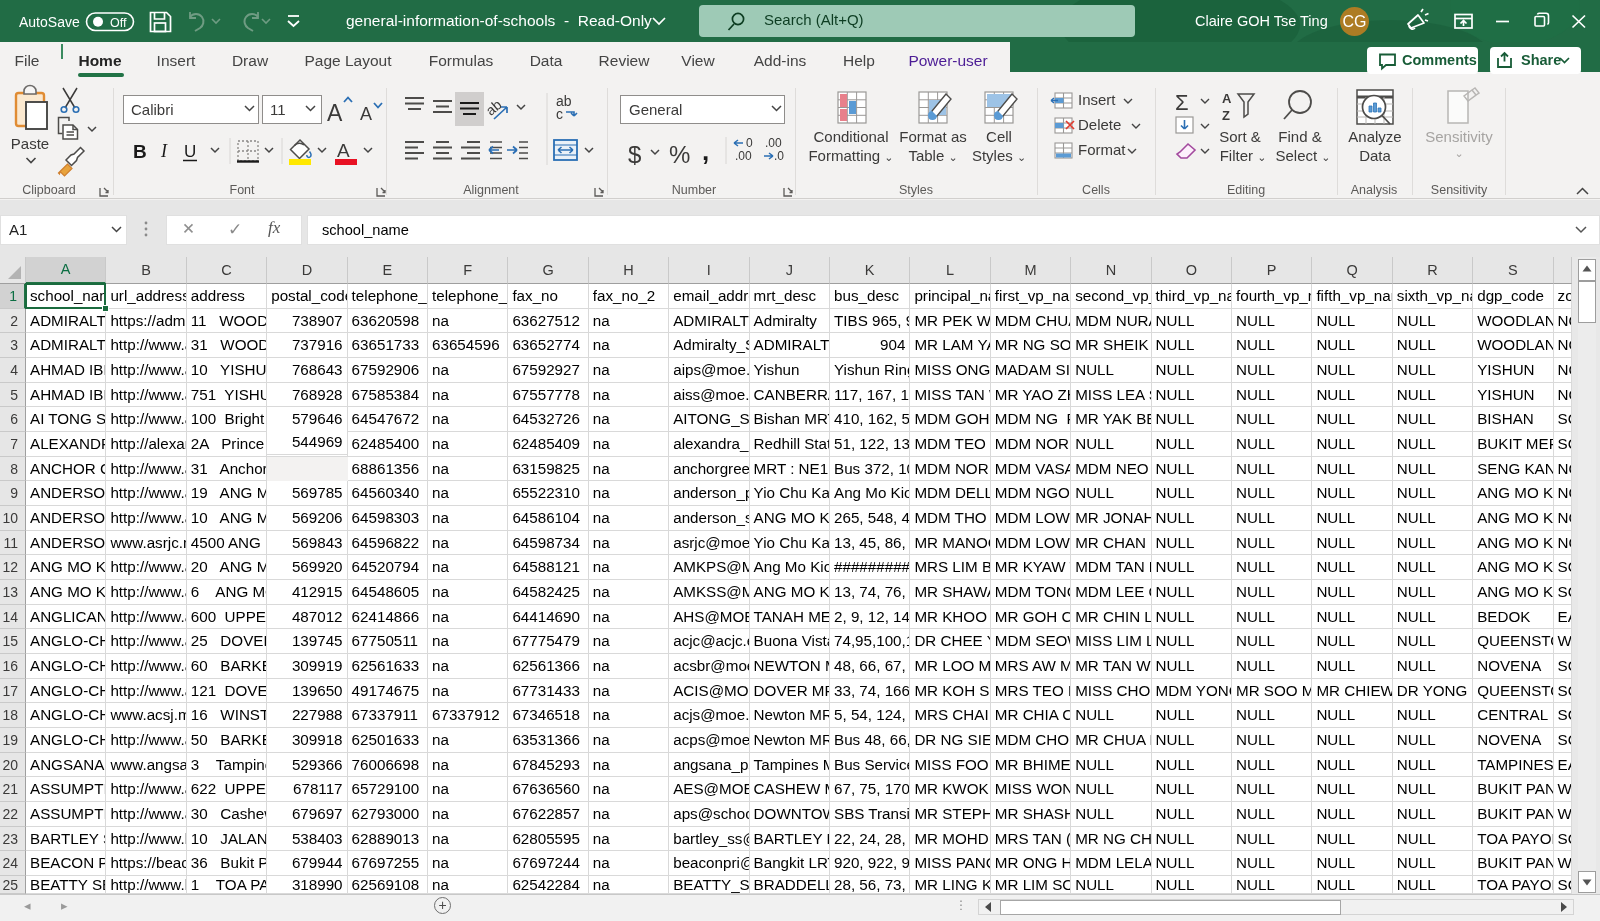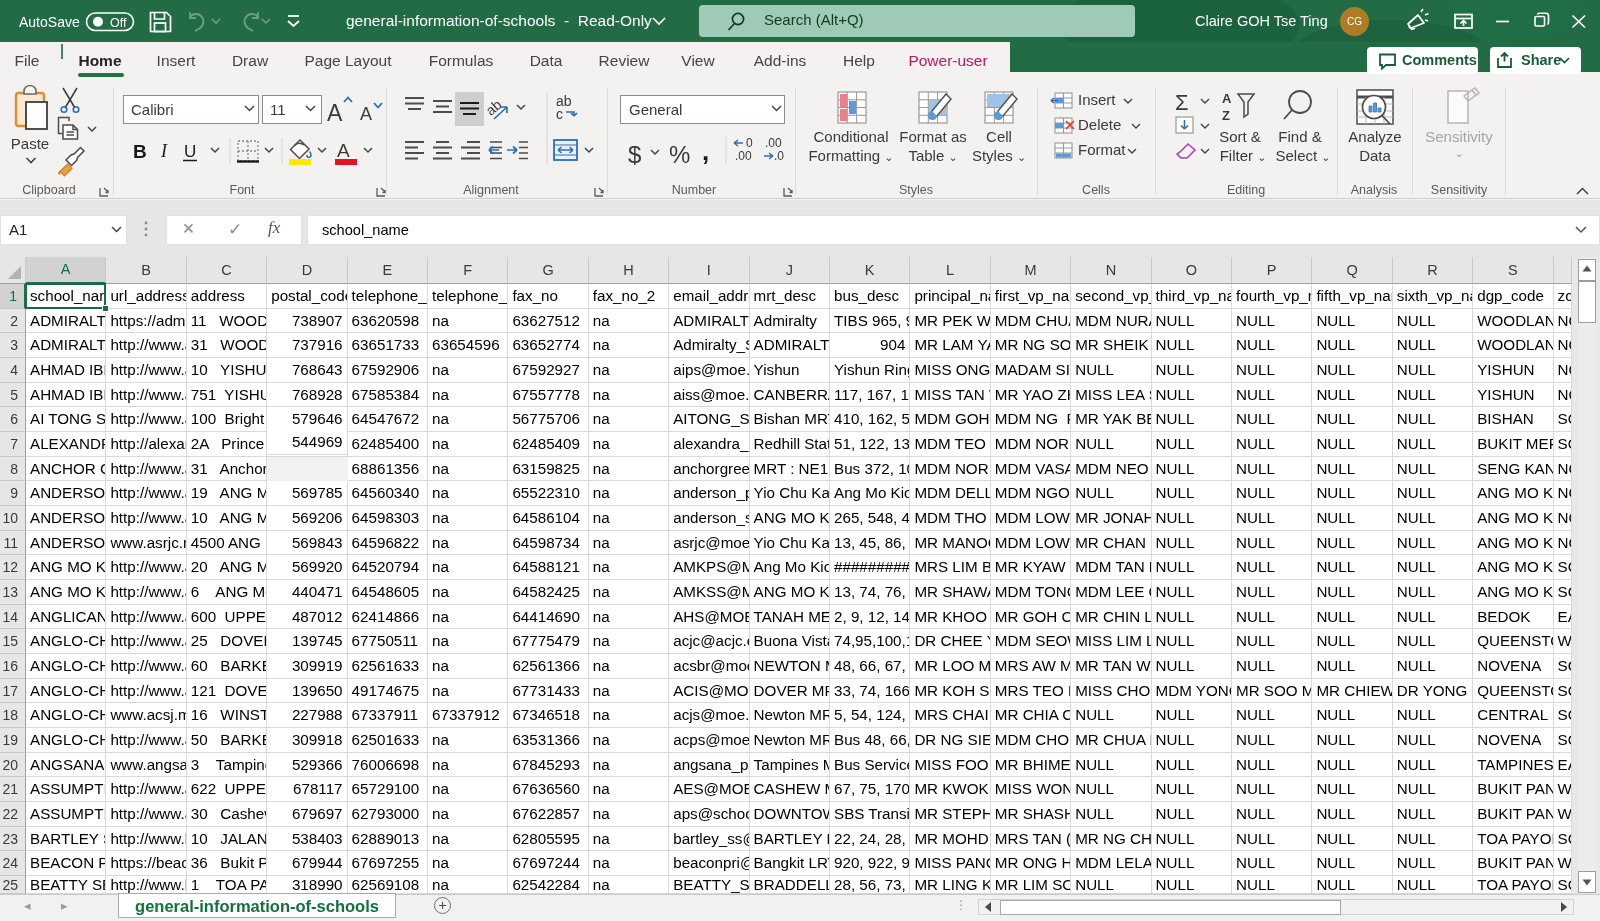--- a/index.html
+++ b/index.html
@@ -15,37 +15,37 @@
 
 <div class="abs" style="left:0;top:0;width:1600px;height:42px;background:#216c45;overflow:hidden;">
  <div class="abs" style="left:1060px;top:-20px;width:240px;height:90px;border-radius:50%;background:rgba(12,70,40,0.25);"></div>
  <div class="abs" style="left:1290px;top:20px;width:200px;height:70px;border-radius:50%;background:rgba(12,70,40,0.22);"></div>
  <div class="abs" style="left:1450px;top:-35px;width:130px;height:80px;border-radius:50%;background:rgba(30,115,70,0.35);"></div>
  <div class="abs" style="left:19px;top:14px;font-size:14px;color:#fff;white-space:nowrap;">AutoSave</div>
  <div class="tt abs" style="left:346px;top:12px;font-size:15.5px;">general-information-of-schools&nbsp;&nbsp;-&nbsp;&nbsp;Read-Only</div>
  <div class="abs" style="left:699px;top:5px;width:436px;height:32px;background:#9ecab6;border-radius:4px;"></div>
  <div class="abs" style="left:764px;top:11px;font-size:15px;color:#0d3d22;">Search (Alt+Q)</div>
  <div class="abs" style="left:1195px;top:13px;font-size:14.5px;color:#fff;white-space:nowrap;">Claire GOH Tse Ting</div>
- <div class="abs" style="left:1340px;top:7px;width:29px;height:29px;border-radius:50%;background:#ad7c24;color:#fff;font-size:10px;text-align:center;line-height:29px;">CG</div>
+ <div class="abs" style="left:1340px;top:7px;width:29px;height:29px;border-radius:50%;background:#ad7c24;color:#fff;font-size:16px;text-align:center;line-height:29px;">CG</div>
 </div>
 
 <div class="abs" style="left:0;top:42px;width:1600px;height:43px;background:#f3f2f1;"></div>
 <div class="abs" style="left:1010px;top:42px;width:590px;height:30px;background:#216c45;"></div>
 <div class="abs" style="left:27px;top:52px;transform:translateX(-50%);font-size:15.5px;white-space:nowrap;color:#444;">File</div>
 <div class="abs" style="left:100px;top:52px;transform:translateX(-50%);font-size:15.5px;white-space:nowrap;font-weight:bold;color:#242424;">Home</div>
 <div class="abs" style="left:176px;top:52px;transform:translateX(-50%);font-size:15.5px;white-space:nowrap;color:#444;">Insert</div>
 <div class="abs" style="left:250px;top:52px;transform:translateX(-50%);font-size:15.5px;white-space:nowrap;color:#444;">Draw</div>
 <div class="abs" style="left:348px;top:52px;transform:translateX(-50%);font-size:15.5px;white-space:nowrap;color:#444;">Page Layout</div>
 <div class="abs" style="left:461px;top:52px;transform:translateX(-50%);font-size:15.5px;white-space:nowrap;color:#444;">Formulas</div>
 <div class="abs" style="left:546px;top:52px;transform:translateX(-50%);font-size:15.5px;white-space:nowrap;color:#444;">Data</div>
 <div class="abs" style="left:624px;top:52px;transform:translateX(-50%);font-size:15.5px;white-space:nowrap;color:#444;">Review</div>
 <div class="abs" style="left:698px;top:52px;transform:translateX(-50%);font-size:15.5px;white-space:nowrap;color:#444;">View</div>
 <div class="abs" style="left:780px;top:52px;transform:translateX(-50%);font-size:15.5px;white-space:nowrap;color:#444;">Add-ins</div>
 <div class="abs" style="left:859px;top:52px;transform:translateX(-50%);font-size:15.5px;white-space:nowrap;color:#444;">Help</div>
-<div class="abs" style="left:948px;top:52px;transform:translateX(-50%);font-size:15.5px;white-space:nowrap;color:#be185d;">Power-user</div>
+<div class="abs" style="left:948px;top:52px;transform:translateX(-50%);font-size:15.5px;white-space:nowrap;color:#4c1d95;">Power-user</div>
 <div class="abs" style="left:78px;top:73px;width:46px;height:3.5px;border-radius:2px;background:#217346;"></div>
 <div class="abs" style="left:61px;top:44px;width:1.5px;height:15px;background:#3a8a5f;"></div>
 <div class="abs" style="left:1367px;top:47px;width:111px;height:27px;background:#fff;border-radius:4px;color:#185c37;font-size:14.5px;font-weight:600;line-height:27px;padding-left:35px;">Comments</div>
 <div class="abs" style="left:1490px;top:47px;width:91px;height:27px;background:#fff;border-radius:4px;color:#185c37;font-size:14.5px;font-weight:600;line-height:27px;padding-left:31px;">Share</div>
 <div class="abs" style="left:0;top:85px;width:1600px;height:114px;background:#f3f2f1;border-bottom:1px solid #d1cfcd;"></div>
 <div class="abs" style="left:113px;top:88px;width:1px;height:107px;background:#dedcda;"></div>
 <div class="abs" style="left:386px;top:88px;width:1px;height:107px;background:#dedcda;"></div>
 <div class="abs" style="left:607px;top:88px;width:1px;height:107px;background:#dedcda;"></div>
 <div class="abs" style="left:795px;top:88px;width:1px;height:107px;background:#dedcda;"></div>
 <div class="abs" style="left:1037px;top:88px;width:1px;height:107px;background:#dedcda;"></div>
@@ -223,21 +223,21 @@
 <div class="cell" style="left:1392.8000000000002px;top:382.64px;width:80.4px;height:24.66px;background:#fff;border-right:1px solid #d9d9d9;border-bottom:1px solid #d9d9d9;text-align:left;padding-left:4px;line-height:24.66px;">NULL</div>
 <div class="cell" style="left:1473.2px;top:382.64px;width:80.4px;height:24.66px;background:#fff;border-right:1px solid #d9d9d9;border-bottom:1px solid #d9d9d9;text-align:left;padding-left:4px;line-height:24.66px;">YISHUN</div>
 <div class="cell" style="left:1553.6000000000001px;top:382.64px;width:18.399999999999864px;height:24.66px;background:#fff;border-right:1px solid #d9d9d9;border-bottom:1px solid #d9d9d9;text-align:left;padding-left:4px;line-height:24.66px;">NORTH</div>
 <div class="abs" style="left:0;top:407.3px;width:26px;height:24.66px;background:#e6e6e6;border-right:1px solid #9f9f9f;border-bottom:1px solid #c9c9c9;font-size:14px;color:#3b3a39;text-align:right;line-height:24.66px;padding-right:7px;">6</div>
 <div class="cell" style="left:26.0px;top:407.3px;width:80.4px;height:24.66px;background:#fff;border-right:1px solid #d9d9d9;border-bottom:1px solid #d9d9d9;text-align:left;padding-left:4px;line-height:24.66px;">AI TONG SCHOOL</div>
 <div class="cell" style="left:106.4px;top:407.3px;width:80.4px;height:24.66px;background:#fff;border-right:1px solid #d9d9d9;border-bottom:1px solid #d9d9d9;text-align:left;padding-left:4px;line-height:24.66px;">http://www.aitong.moe.edu.sg</div>
 <div class="cell" style="left:186.8px;top:407.3px;width:80.4px;height:24.66px;background:#fff;border-right:1px solid #d9d9d9;border-bottom:1px solid #d9d9d9;text-align:left;padding-left:4px;line-height:24.66px;">100  Bright Hill Drive</div>
 <div class="cell" style="left:267.20000000000005px;top:407.3px;width:80.4px;height:24.66px;background:#fff;border-right:1px solid #d9d9d9;border-bottom:1px solid #d9d9d9;text-align:right;padding-right:4px;line-height:24.66px;">579646</div>
 <div class="cell" style="left:347.6px;top:407.3px;width:80.4px;height:24.66px;background:#fff;border-right:1px solid #d9d9d9;border-bottom:1px solid #d9d9d9;text-align:left;padding-left:4px;line-height:24.66px;">64547672</div>
 <div class="cell" style="left:428.0px;top:407.3px;width:80.4px;height:24.66px;background:#fff;border-right:1px solid #d9d9d9;border-bottom:1px solid #d9d9d9;text-align:left;padding-left:4px;line-height:24.66px;">na</div>
-<div class="cell" style="left:508.40000000000003px;top:407.3px;width:80.4px;height:24.66px;background:#fff;border-right:1px solid #d9d9d9;border-bottom:1px solid #d9d9d9;text-align:left;padding-left:4px;line-height:24.66px;">56775706</div>
+<div class="cell" style="left:508.40000000000003px;top:407.3px;width:80.4px;height:24.66px;background:#fff;border-right:1px solid #d9d9d9;border-bottom:1px solid #d9d9d9;text-align:left;padding-left:4px;line-height:24.66px;">64532726</div>
 <div class="cell" style="left:588.8000000000001px;top:407.3px;width:80.4px;height:24.66px;background:#fff;border-right:1px solid #d9d9d9;border-bottom:1px solid #d9d9d9;text-align:left;padding-left:4px;line-height:24.66px;">na</div>
 <div class="cell" style="left:669.2px;top:407.3px;width:80.4px;height:24.66px;background:#fff;border-right:1px solid #d9d9d9;border-bottom:1px solid #d9d9d9;text-align:left;padding-left:4px;line-height:24.66px;">AITONG_SCH@MOE.EDU.SG</div>
 <div class="cell" style="left:749.6px;top:407.3px;width:80.4px;height:24.66px;background:#fff;border-right:1px solid #d9d9d9;border-bottom:1px solid #d9d9d9;text-align:left;padding-left:4px;line-height:24.66px;">Bishan MRT</div>
 <div class="cell" style="left:830.0px;top:407.3px;width:80.4px;height:24.66px;background:#fff;border-right:1px solid #d9d9d9;border-bottom:1px solid #d9d9d9;text-align:left;padding-left:4px;line-height:24.66px;">410, 162, 52, 56, 57</div>
 <div class="cell" style="left:910.4000000000001px;top:407.3px;width:80.4px;height:24.66px;background:#fff;border-right:1px solid #d9d9d9;border-bottom:1px solid #d9d9d9;text-align:left;padding-left:4px;line-height:24.66px;">MDM GOH SOK HOON</div>
 <div class="cell" style="left:990.8000000000001px;top:407.3px;width:80.4px;height:24.66px;background:#fff;border-right:1px solid #d9d9d9;border-bottom:1px solid #d9d9d9;text-align:left;padding-left:4px;line-height:24.66px;">MDM NG  POH CHOO</div>
 <div class="cell" style="left:1071.2px;top:407.3px;width:80.4px;height:24.66px;background:#fff;border-right:1px solid #d9d9d9;border-bottom:1px solid #d9d9d9;text-align:left;padding-left:4px;line-height:24.66px;">MR YAK BENG KANG</div>
 <div class="cell" style="left:1151.6000000000001px;top:407.3px;width:80.4px;height:24.66px;background:#fff;border-right:1px solid #d9d9d9;border-bottom:1px solid #d9d9d9;text-align:left;padding-left:4px;line-height:24.66px;">NULL</div>
 <div class="cell" style="left:1232.0px;top:407.3px;width:80.4px;height:24.66px;background:#fff;border-right:1px solid #d9d9d9;border-bottom:1px solid #d9d9d9;text-align:left;padding-left:4px;line-height:24.66px;">NULL</div>
 <div class="cell" style="left:1312.4px;top:407.3px;width:80.4px;height:24.66px;background:#fff;border-right:1px solid #d9d9d9;border-bottom:1px solid #d9d9d9;text-align:left;padding-left:4px;line-height:24.66px;">NULL</div>
@@ -367,21 +367,21 @@
 <div class="cell" style="left:1151.6000000000001px;top:555.26px;width:80.4px;height:24.66px;background:#fff;border-right:1px solid #d9d9d9;border-bottom:1px solid #d9d9d9;text-align:left;padding-left:4px;line-height:24.66px;">NULL</div>
 <div class="cell" style="left:1232.0px;top:555.26px;width:80.4px;height:24.66px;background:#fff;border-right:1px solid #d9d9d9;border-bottom:1px solid #d9d9d9;text-align:left;padding-left:4px;line-height:24.66px;">NULL</div>
 <div class="cell" style="left:1312.4px;top:555.26px;width:80.4px;height:24.66px;background:#fff;border-right:1px solid #d9d9d9;border-bottom:1px solid #d9d9d9;text-align:left;padding-left:4px;line-height:24.66px;">NULL</div>
 <div class="cell" style="left:1392.8000000000002px;top:555.26px;width:80.4px;height:24.66px;background:#fff;border-right:1px solid #d9d9d9;border-bottom:1px solid #d9d9d9;text-align:left;padding-left:4px;line-height:24.66px;">NULL</div>
 <div class="cell" style="left:1473.2px;top:555.26px;width:80.4px;height:24.66px;background:#fff;border-right:1px solid #d9d9d9;border-bottom:1px solid #d9d9d9;text-align:left;padding-left:4px;line-height:24.66px;">ANG MO KIO</div>
 <div class="cell" style="left:1553.6000000000001px;top:555.26px;width:18.399999999999864px;height:24.66px;background:#fff;border-right:1px solid #d9d9d9;border-bottom:1px solid #d9d9d9;text-align:left;padding-left:4px;line-height:24.66px;">SOUTH</div>
 <div class="abs" style="left:0;top:579.9200000000001px;width:26px;height:24.66px;background:#e6e6e6;border-right:1px solid #9f9f9f;border-bottom:1px solid #c9c9c9;font-size:14px;color:#3b3a39;text-align:right;line-height:24.66px;padding-right:7px;">13</div>
 <div class="cell" style="left:26.0px;top:579.9200000000001px;width:80.4px;height:24.66px;background:#fff;border-right:1px solid #d9d9d9;border-bottom:1px solid #d9d9d9;text-align:left;padding-left:4px;line-height:24.66px;">ANG MO KIO SECONDARY SCHOOL</div>
 <div class="cell" style="left:106.4px;top:579.9200000000001px;width:80.4px;height:24.66px;background:#fff;border-right:1px solid #d9d9d9;border-bottom:1px solid #d9d9d9;text-align:left;padding-left:4px;line-height:24.66px;">http://www.angmokiosec.moe.edu.sg</div>
 <div class="cell" style="left:186.8px;top:579.9200000000001px;width:80.4px;height:24.66px;background:#fff;border-right:1px solid #d9d9d9;border-bottom:1px solid #d9d9d9;text-align:left;padding-left:4px;line-height:24.66px;">6    ANG MO KIO STREET 22</div>
-<div class="cell" style="left:267.20000000000005px;top:579.9200000000001px;width:80.4px;height:24.66px;background:#fff;border-right:1px solid #d9d9d9;border-bottom:1px solid #d9d9d9;text-align:right;padding-right:4px;line-height:24.66px;">440471</div>
+<div class="cell" style="left:267.20000000000005px;top:579.9200000000001px;width:80.4px;height:24.66px;background:#fff;border-right:1px solid #d9d9d9;border-bottom:1px solid #d9d9d9;text-align:right;padding-right:4px;line-height:24.66px;">412915</div>
 <div class="cell" style="left:347.6px;top:579.9200000000001px;width:80.4px;height:24.66px;background:#fff;border-right:1px solid #d9d9d9;border-bottom:1px solid #d9d9d9;text-align:left;padding-left:4px;line-height:24.66px;">64548605</div>
 <div class="cell" style="left:428.0px;top:579.9200000000001px;width:80.4px;height:24.66px;background:#fff;border-right:1px solid #d9d9d9;border-bottom:1px solid #d9d9d9;text-align:left;padding-left:4px;line-height:24.66px;">na</div>
 <div class="cell" style="left:508.40000000000003px;top:579.9200000000001px;width:80.4px;height:24.66px;background:#fff;border-right:1px solid #d9d9d9;border-bottom:1px solid #d9d9d9;text-align:left;padding-left:4px;line-height:24.66px;">64582425</div>
 <div class="cell" style="left:588.8000000000001px;top:579.9200000000001px;width:80.4px;height:24.66px;background:#fff;border-right:1px solid #d9d9d9;border-bottom:1px solid #d9d9d9;text-align:left;padding-left:4px;line-height:24.66px;">na</div>
 <div class="cell" style="left:669.2px;top:579.9200000000001px;width:80.4px;height:24.66px;background:#fff;border-right:1px solid #d9d9d9;border-bottom:1px solid #d9d9d9;text-align:left;padding-left:4px;line-height:24.66px;">AMKSS@MOE.EDU.SG</div>
 <div class="cell" style="left:749.6px;top:579.9200000000001px;width:80.4px;height:24.66px;background:#fff;border-right:1px solid #d9d9d9;border-bottom:1px solid #d9d9d9;text-align:left;padding-left:4px;line-height:24.66px;">ANG MO KIO MRT</div>
 <div class="cell" style="left:830.0px;top:579.9200000000001px;width:80.4px;height:24.66px;background:#fff;border-right:1px solid #d9d9d9;border-bottom:1px solid #d9d9d9;text-align:left;padding-left:4px;line-height:24.66px;">13, 74, 76, 165</div>
 <div class="cell" style="left:910.4000000000001px;top:579.9200000000001px;width:80.4px;height:24.66px;background:#fff;border-right:1px solid #d9d9d9;border-bottom:1px solid #d9d9d9;text-align:left;padding-left:4px;line-height:24.66px;">MR SHAWAL BIN SANI</div>
 <div class="cell" style="left:990.8000000000001px;top:579.9200000000001px;width:80.4px;height:24.66px;background:#fff;border-right:1px solid #d9d9d9;border-bottom:1px solid #d9d9d9;text-align:left;padding-left:4px;line-height:24.66px;">MDM TONG WAI HAN</div>
 <div class="cell" style="left:1071.2px;top:579.9200000000001px;width:80.4px;height:24.66px;background:#fff;border-right:1px solid #d9d9d9;border-bottom:1px solid #d9d9d9;text-align:left;padding-left:4px;line-height:24.66px;">MDM LEE OI LENG</div>
@@ -653,21 +653,20 @@
     </svg>
 <div class="abs" style="left:1578px;top:281px;width:18px;height:42px;background:#fff;border:1px solid #9d9d9d;"></div>
 <div class="abs" style="left:1578px;top:871px;width:18px;height:22px;background:#fff;border:1px solid #9d9d9d;"></div>
 <svg class="abs" style="left:1578px;top:872px;" width="18" height="20">
       <polygon points="9,13.5 13.5,7.5 4.5,7.5" fill="#555"></polygon>
     </svg>
 
 <div class="abs" style="left:0;top:894px;width:1600px;height:27px;background:#f1f1f1;border-top:1px solid #c8c8c8;"></div>
 <div class="abs" style="left:24px;top:898px;font-size:13px;color:#9a9a9a;">◂</div>
 <div class="abs" style="left:61px;top:898px;font-size:13px;color:#9a9a9a;">▸</div>
-<div class="abs" style="left:118px;top:893px;width:278px;height:25px;background:#fff;border:1px solid #ababab;color:#12703e;font-size:16.5px;font-weight:bold;text-align:center;line-height:24px;">general-information-of-schools</div>
 <div class="abs" style="left:434px;top:897px;width:17px;height:17px;border-radius:50%;border:1.5px solid #6e6e6e;color:#4a4a4a;font-size:14px;text-align:center;line-height:15px;">+</div>
 <div class="abs" style="left:955px;top:898px;font-size:12px;color:#8a8a8a;letter-spacing:0;">⋮</div>
 <div class="abs" style="left:978px;top:899px;width:596px;height:16px;background:#f1f1f1;border:1px solid #d4d4d4;"></div>
 <svg class="abs" style="left:979px;top:899px;" width="20" height="16">
       <polygon points="12,3 6,8 12,13" fill="#4a4a4a"></polygon>
     </svg>
 <div class="abs" style="left:1000px;top:899.5px;width:341px;height:15px;background:#fff;border:1px solid #a6a6a6;"></div>
 <svg class="abs" style="left:1553px;top:899px;" width="20" height="16">
       <polygon points="8,3 14,8 8,13" fill="#4a4a4a"></polygon>
     </svg>

